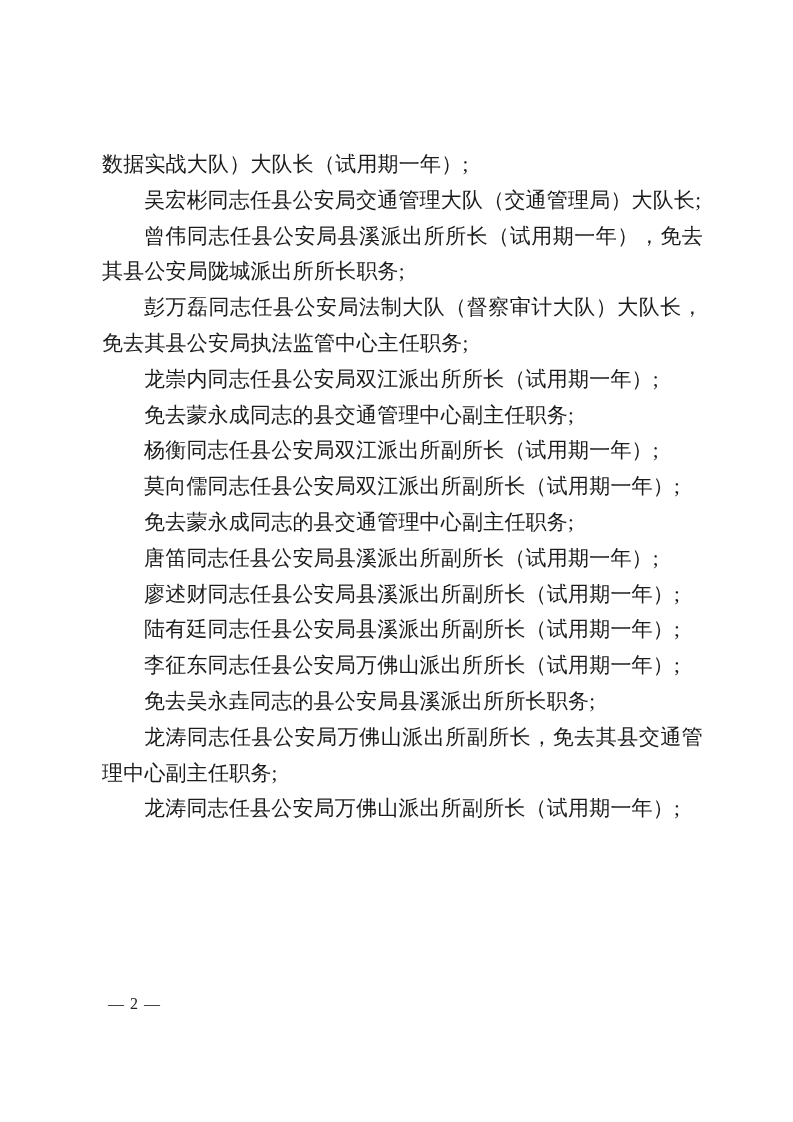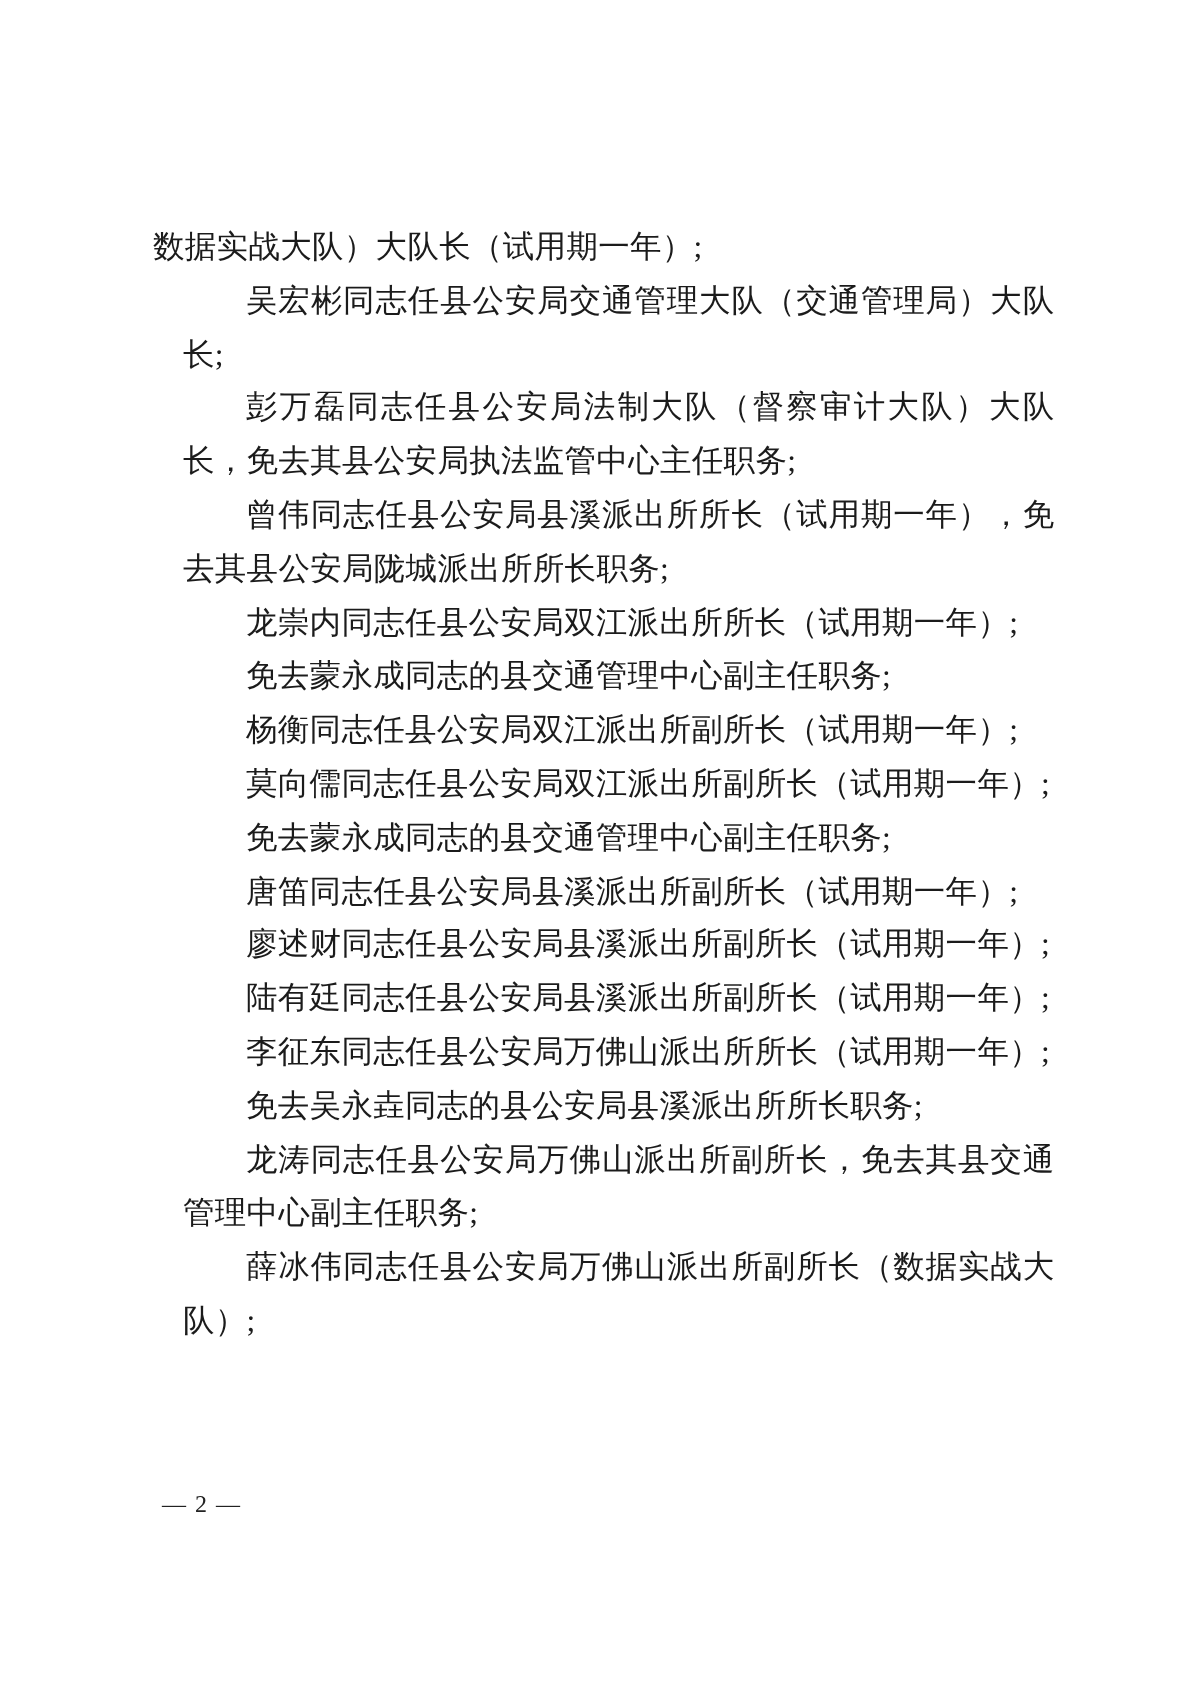--- a/index.html
+++ b/index.html
@@ -27,48 +27,47 @@
     text-justify: inter-ideograph;
     letter-spacing: 0.2px;
   }
   .para {
     margin: 0;
     padding: 0;
     text-indent: 0;
   }
   .para.indent {
     text-indent: 2em;
-    margin-left: 20px;
   }
   .page-number {
     position: absolute;
     left: 108px;
     top: 995px;
     font-size: 16px;
     line-height: 18px;
     letter-spacing: 1px;
     color: #222222;
   }
 </style>
 </head>
 <body>
 
 <div class="page">
   <div class="body-text">
       <p class="para">数据实战大队）大队长（试用期一年）;</p>
       <p class="para indent">吴宏彬同志任县公安局交通管理大队（交通管理局）大队长;</p>
+      <p class="para indent">曾伟同志任县公安局县溪派出所所长（试用期一年），免去其县公安局陇城派出所所长职务;</p>
       <p class="para indent">彭万磊同志任县公安局法制大队（督察审计大队）大队长，免去其县公安局执法监管中心主任职务;</p>
-      <p class="para indent">曾伟同志任县公安局县溪派出所所长（试用期一年），免去其县公安局陇城派出所所长职务;</p>
       <p class="para indent">龙崇内同志任县公安局双江派出所所长（试用期一年）;</p>
       <p class="para indent">免去蒙永成同志的县交通管理中心副主任职务;</p>
       <p class="para indent">杨衡同志任县公安局双江派出所副所长（试用期一年）;</p>
       <p class="para indent">莫向儒同志任县公安局双江派出所副所长（试用期一年）;</p>
       <p class="para indent">免去蒙永成同志的县交通管理中心副主任职务;</p>
       <p class="para indent">唐笛同志任县公安局县溪派出所副所长（试用期一年）;</p>
       <p class="para indent">廖述财同志任县公安局县溪派出所副所长（试用期一年）;</p>
       <p class="para indent">陆有廷同志任县公安局县溪派出所副所长（试用期一年）;</p>
       <p class="para indent">李征东同志任县公安局万佛山派出所所长（试用期一年）;</p>
       <p class="para indent">免去吴永垚同志的县公安局县溪派出所所长职务;</p>
       <p class="para indent">龙涛同志任县公安局万佛山派出所副所长，免去其县交通管理中心副主任职务;</p>
-      <p class="para indent">薛冰伟同志任县公安局万佛山派出所副所长（数据实战大队）;</p>
+      <p class="para indent">龙涛同志任县公安局万佛山派出所副所长（试用期一年）;</p>
     </div>
   <div class="page-number">— 2 —</div>
 </div>
 
 </body></html>

